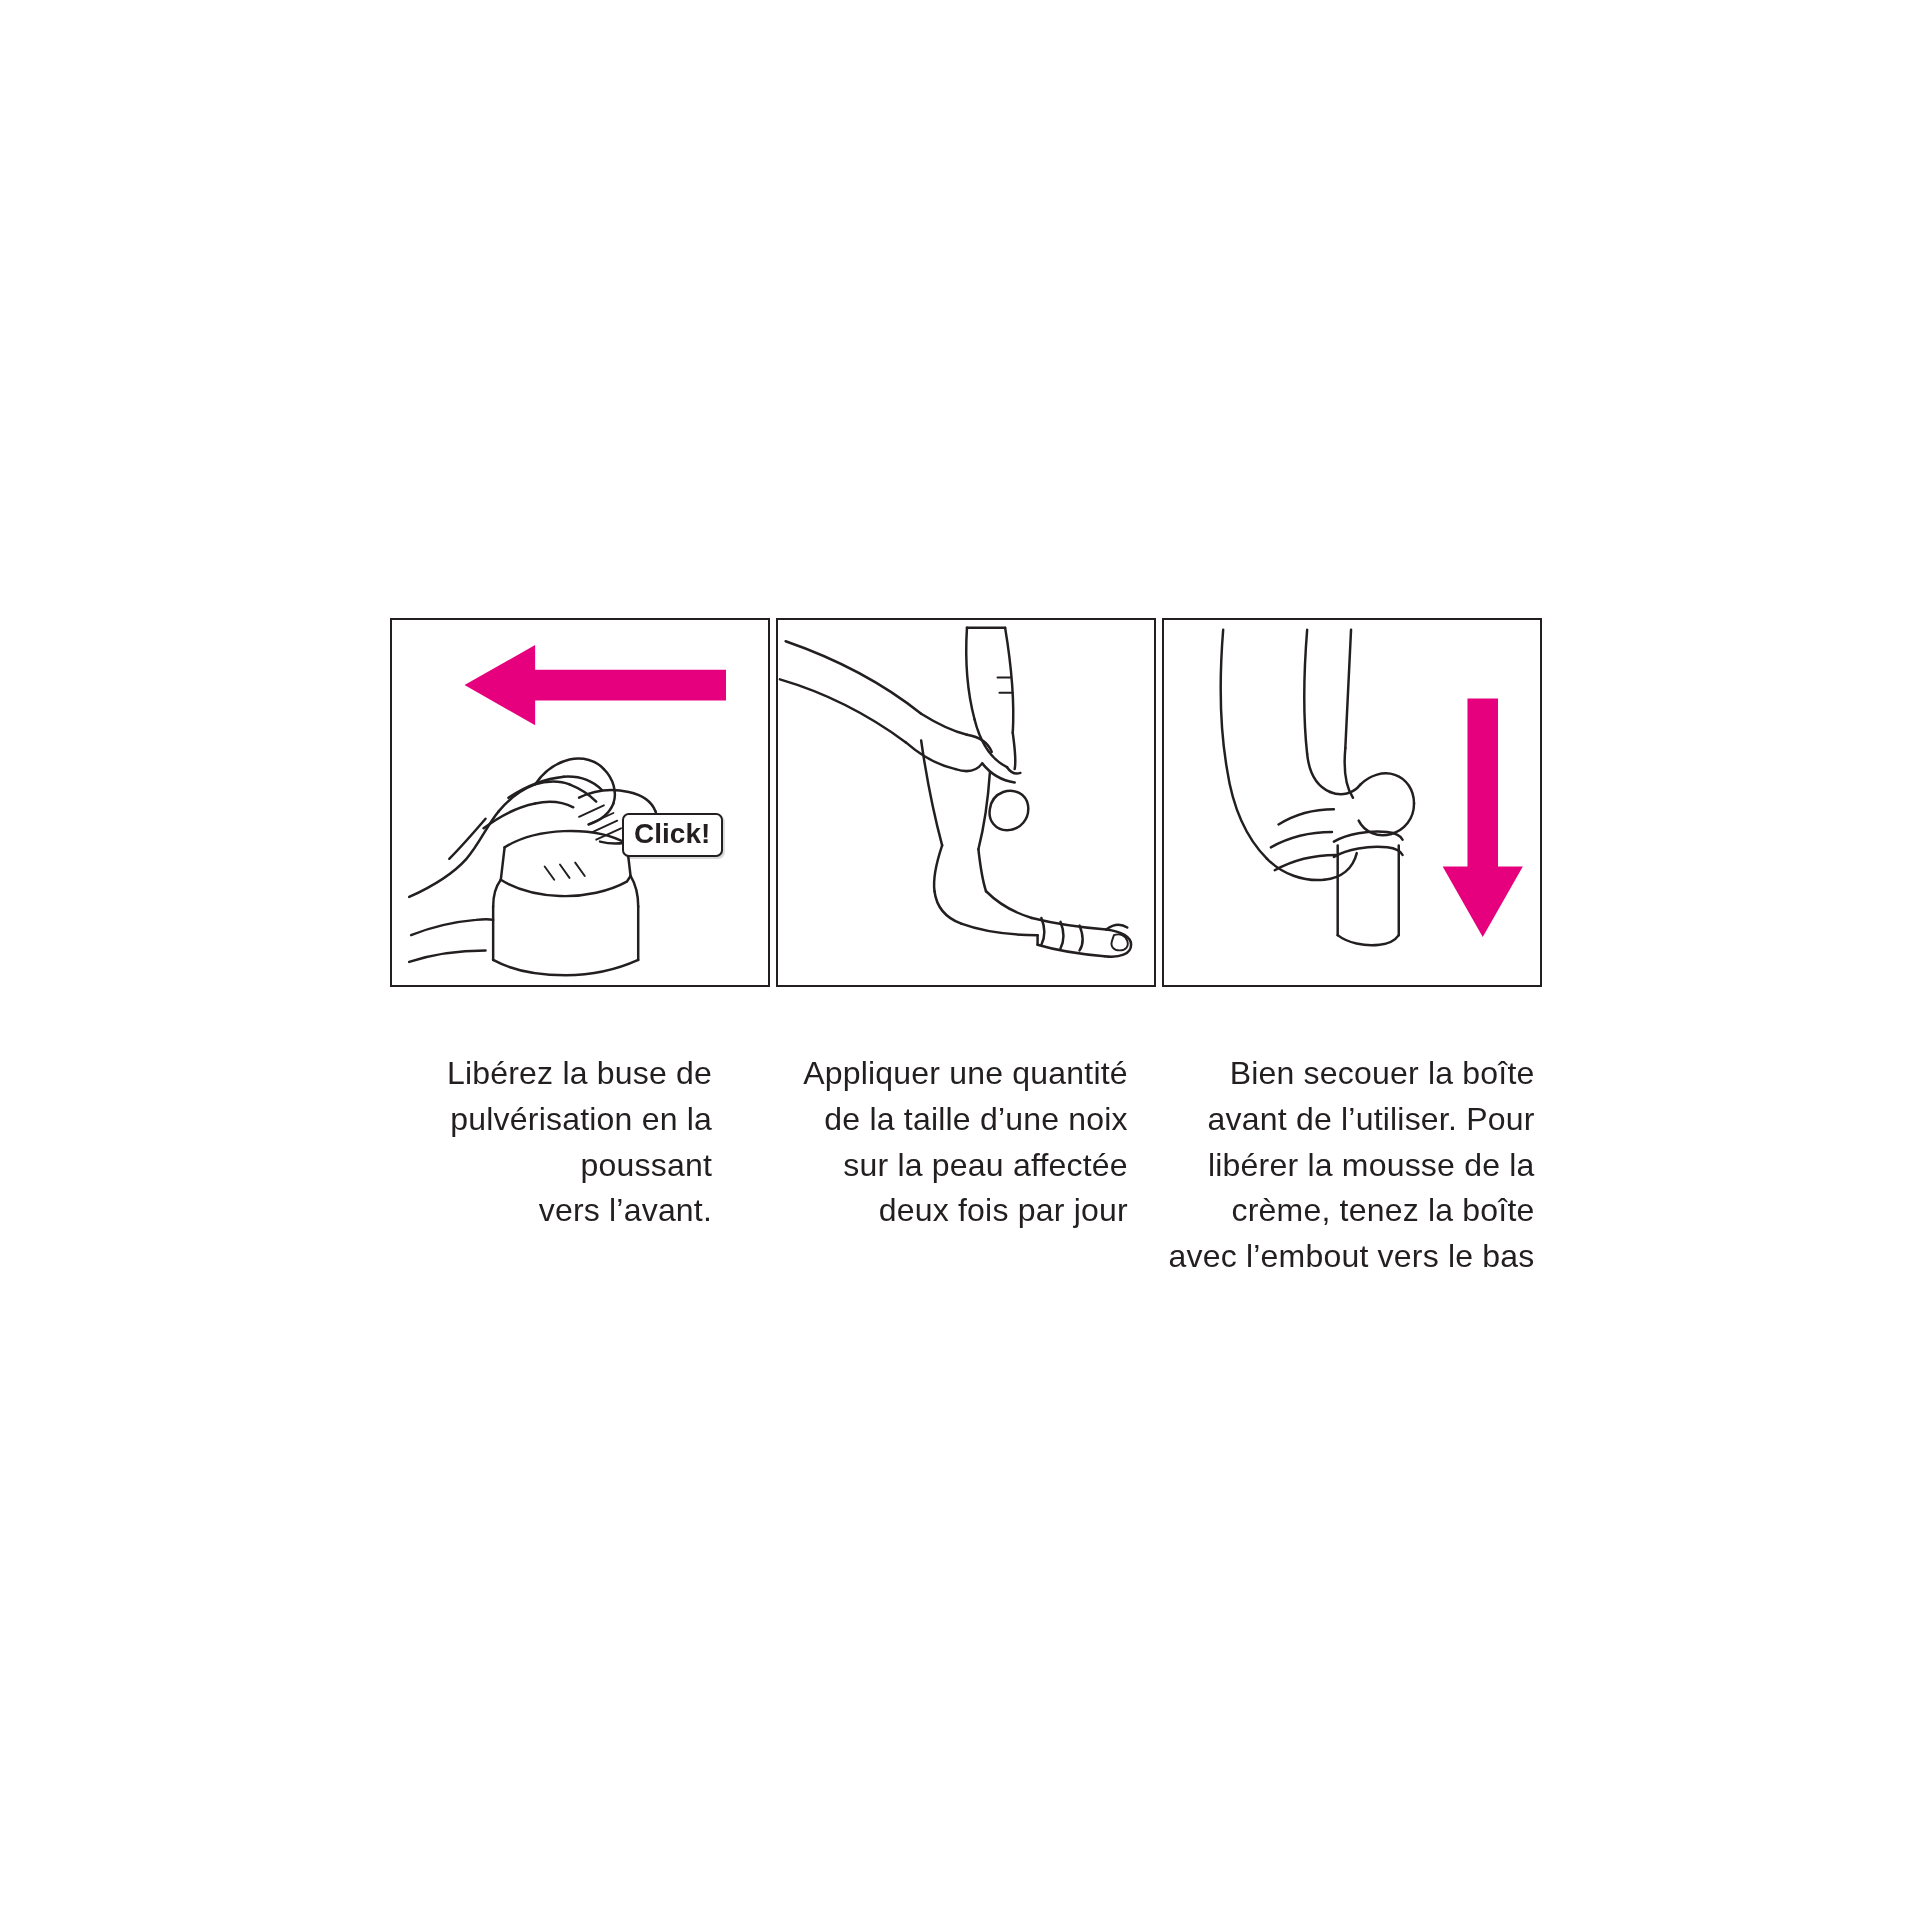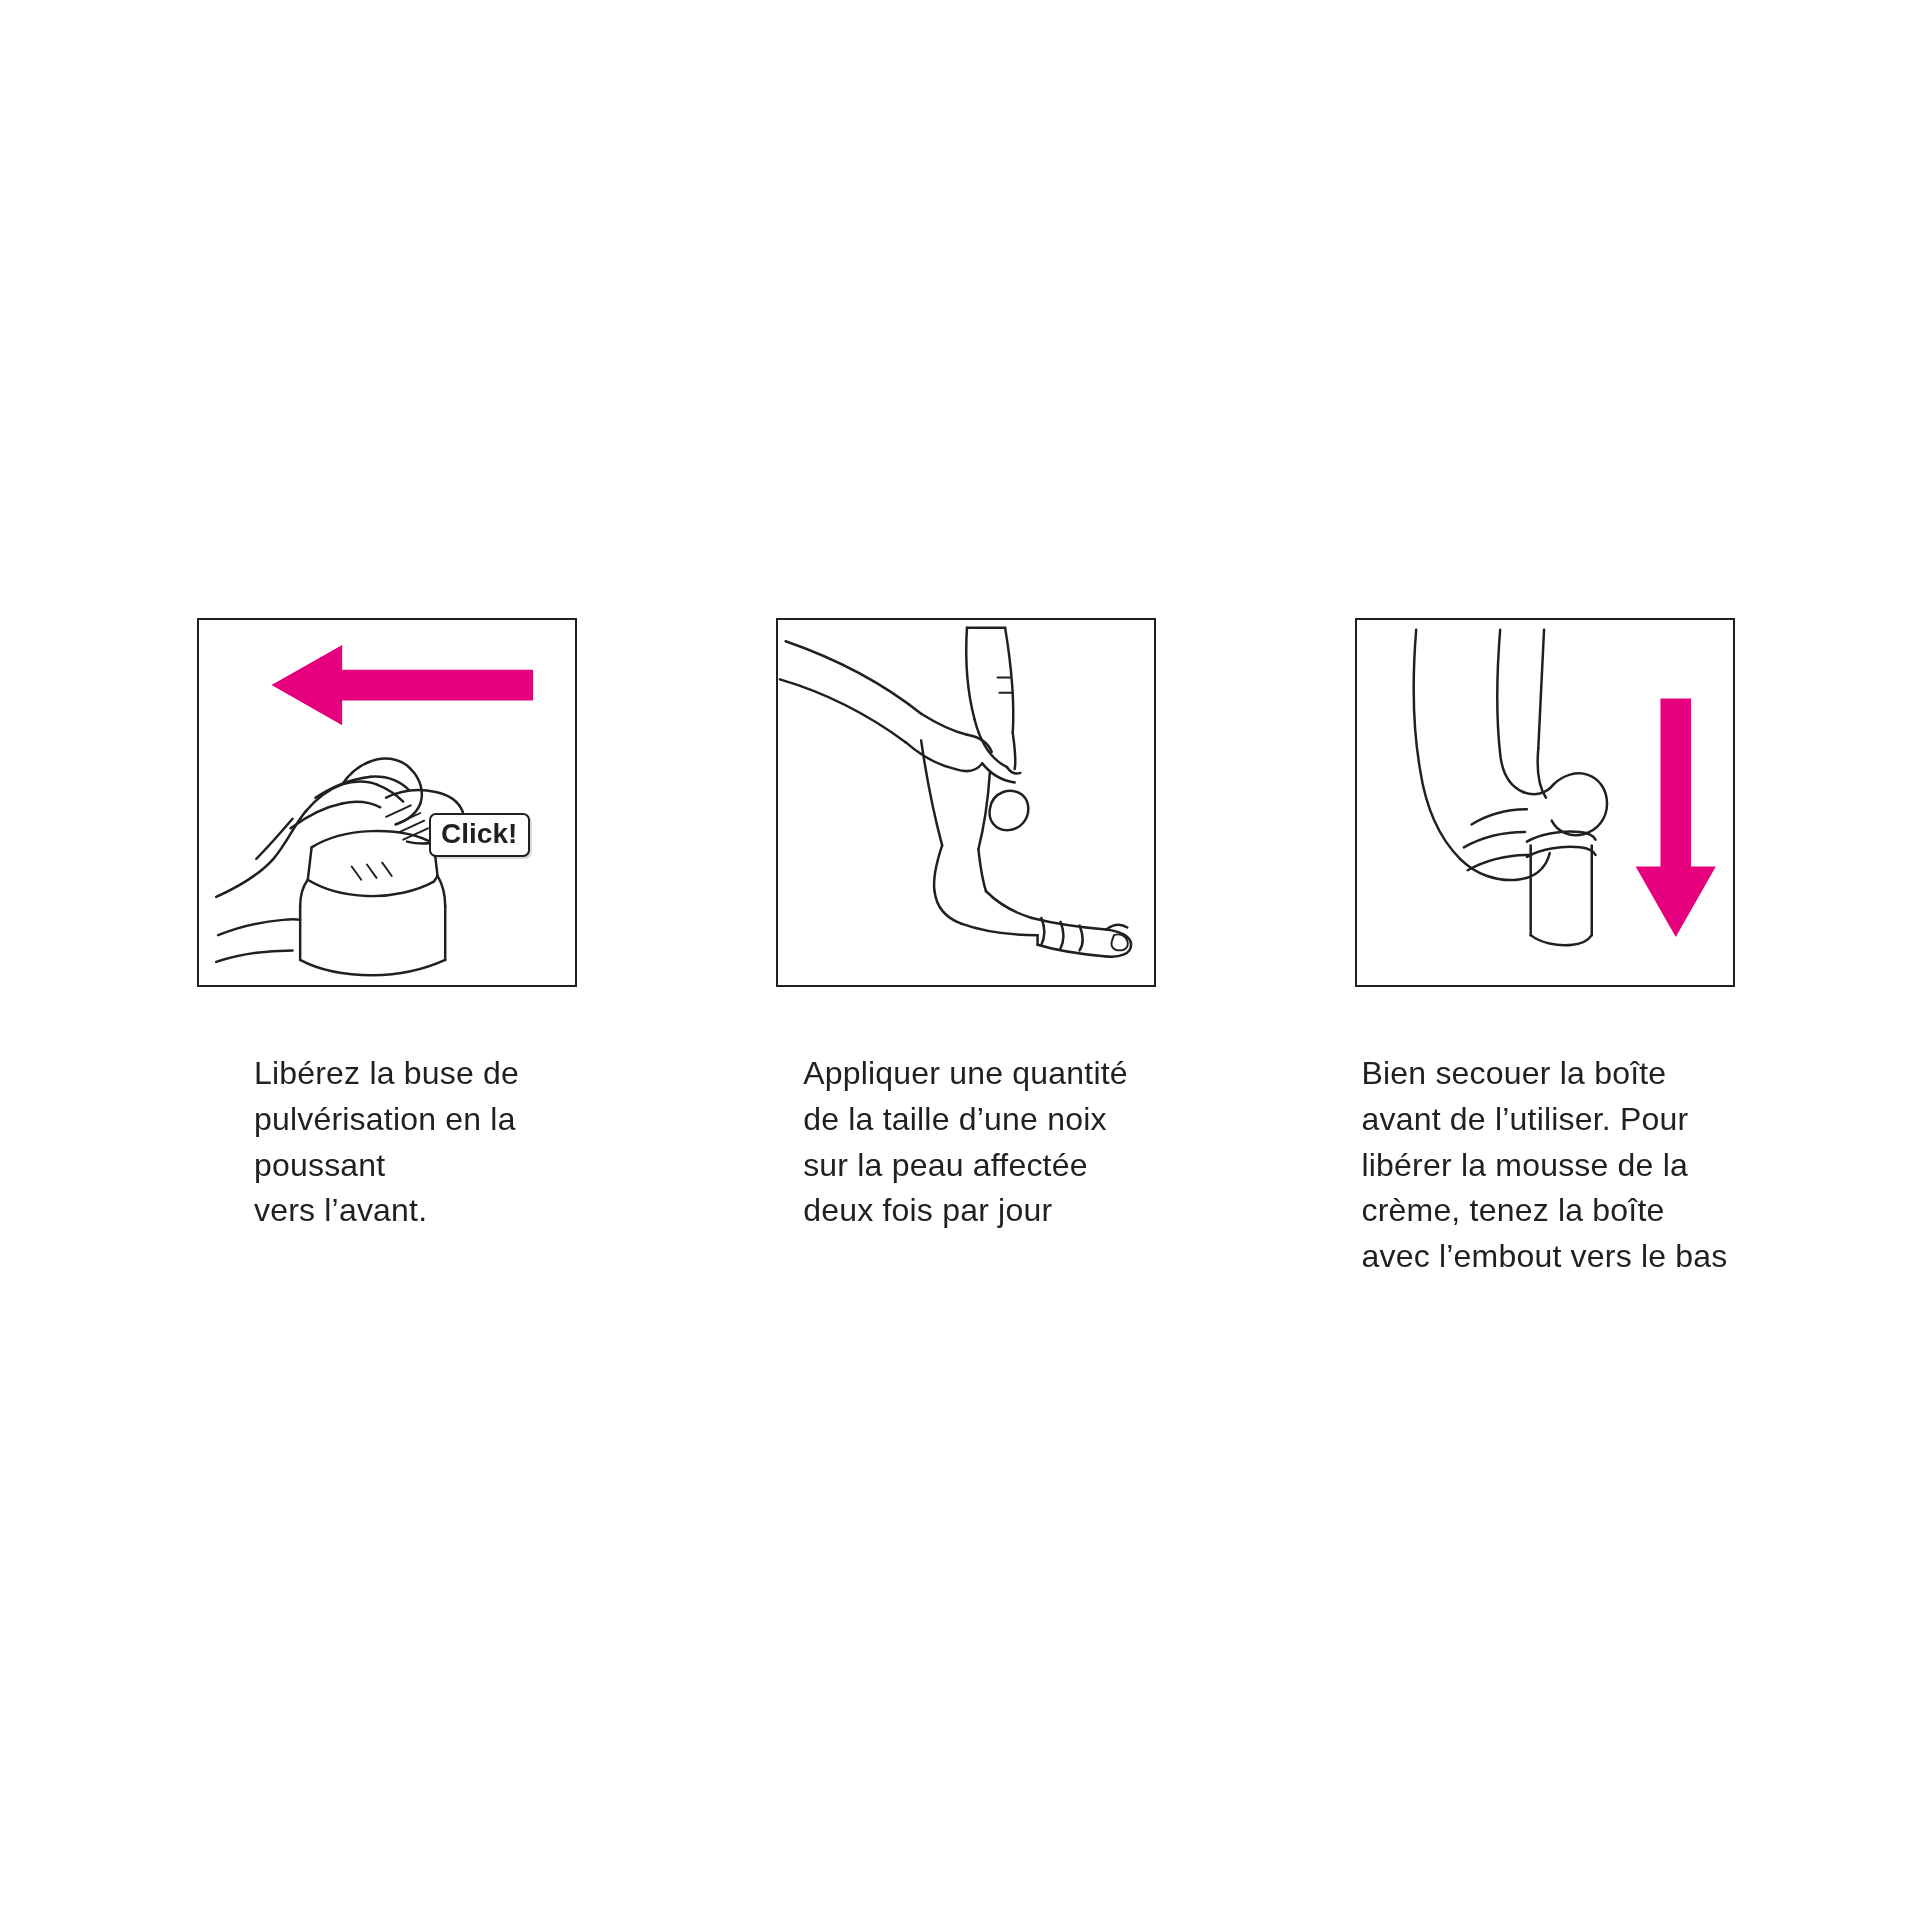--- a/index.html
+++ b/index.html
@@ -23,21 +23,20 @@
   }
 
   .steps {
     position: absolute;
     top: 618px;
     left: 0;
     width: 1931px;
     display: flex;
     justify-content: center;
     align-items: flex-start;
-    gap: 193px;
   }
 
   .step {
     width: 386px;
     display: flex;
     flex-direction: column;
     align-items: center;
   }
 
   .panel {
@@ -51,21 +50,21 @@
   }
 
   .panel svg {
     display: block;
     width: 100%;
     height: 100%;
   }
 
   .caption {
     margin-top: 64px;
-    text-align: left;
+    text-align: right;
     font-size: 32px;
     line-height: 1.43;
     color: #231f20;
     letter-spacing: 0.2px;
     white-space: pre-line;
     font-family: "Liberation Sans", sans-serif;
   }
 
   
   .click-badge {

